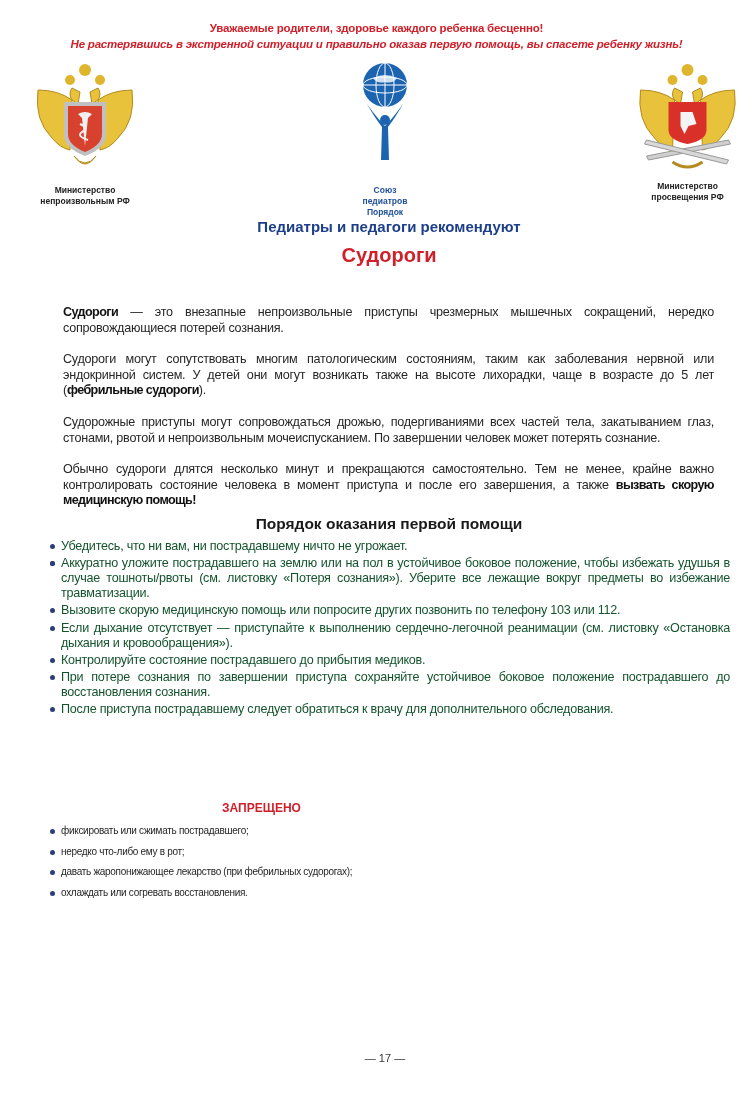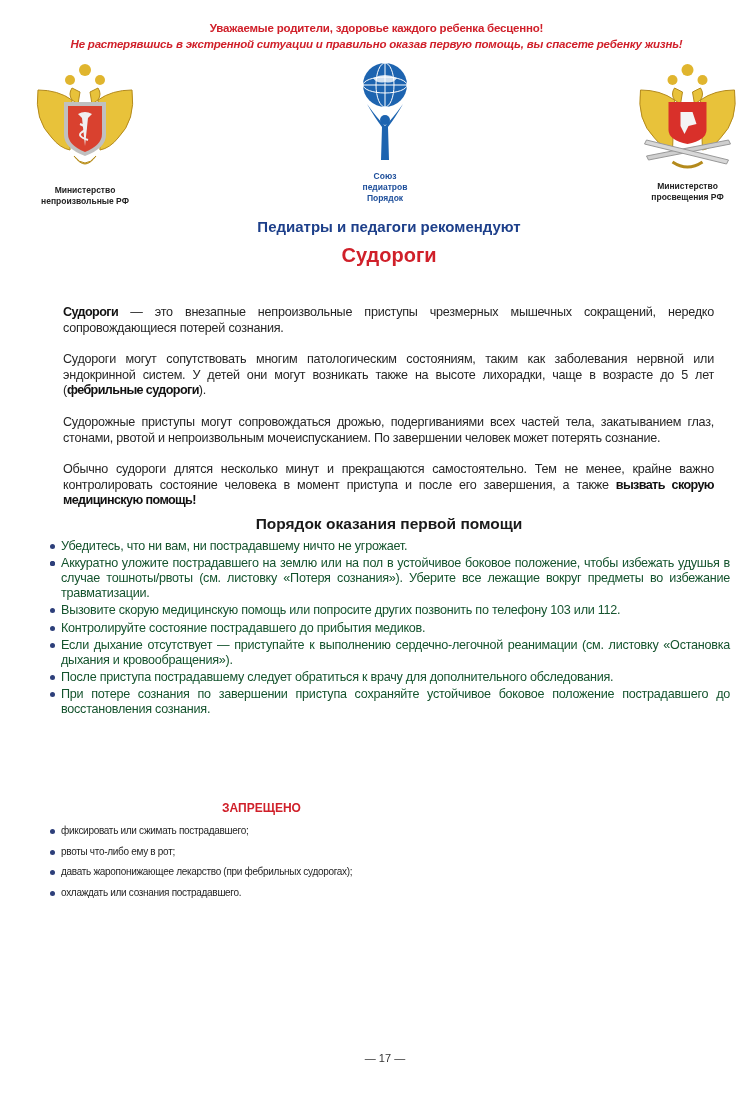--- a/index.html
+++ b/index.html
@@ -58,36 +58,36 @@
     <path d="M34 42 L76 42 L76 75 Q76 88 55 96 Q34 88 34 75 Z" fill="#c0c0c0"></path>
     <path d="M38 46 L72 46 L72 74 Q72 85 55 92 Q38 85 38 74 Z" fill="#d9412f"></path>
 
     <path d="M48 54 Q55 50 62 54 L58 58 L55 86 L52 58 Z" fill="#f0f0f0"></path>
     <path d="M50 64 Q60 68 52 72 Q46 76 58 80" stroke="#f0f0f0" stroke-width="2" fill="none"></path>
 
     <path d="M44 96 Q55 110 66 96 Q60 104 55 104 Q50 104 44 96 Z" fill="#e8c23a" stroke="#b48a1c"></path>
   </svg>
   <div class="logo-caption" style="margin-top:6px;">
     <div>Министерство</div>
-    <div>непроизвольные РФ</div>
+    <div>непроизвольным РФ</div>
   </div>
 </div>
 
 <div class="abs" style="left:345px; top:60px; width:80px;">
   <svg width="80" height="105" viewBox="0 0 80 105">
     <circle cx="40" cy="25" r="22" fill="#1d64b0"></circle>
     <ellipse cx="40" cy="25" rx="22" ry="8" fill="none" stroke="#fff" stroke-width="1"></ellipse>
     <ellipse cx="40" cy="25" rx="9" ry="22" fill="none" stroke="#fff" stroke-width="1"></ellipse>
     <line x1="18" y1="25" x2="62" y2="25" stroke="#fff" stroke-width="1"></line>
     <line x1="40" y1="3" x2="40" y2="47" stroke="#fff" stroke-width="1"></line>
     <path d="M28 18 Q40 12 52 18 Q48 24 40 22 Q32 24 28 18 Z" fill="#fff" opacity="0.8"></path>
     <circle cx="40" cy="60" r="5" fill="#1d64b0"></circle>
     <path d="M22 44 Q30 58 37 67 L36 100 L40 100 L40 80 L40 100 L44 100 L43 67 Q50 58 58 44 Q48 58 40 66 Q32 58 22 44 Z" fill="#1d64b0"></path>
   </svg>
-  <div class="logo-caption blue" style="margin-top:2px;">
+  <div class="logo-caption blue" style="margin-top:16px;">
     <div>Союз</div>
     <div>педиатров</div>
     <div>Порядок</div>
   </div>
 </div>
 
 <div class="abs" style="left:630px; top:60px; width:115px;">
   <svg width="115" height="115" viewBox="0 0 110 115">
     <circle cx="55" cy="10" r="6" fill="#e0b52e"></circle>
     <circle cx="40" cy="20" r="5" fill="#e0b52e"></circle>
@@ -118,27 +118,27 @@
   <p>Судорожные приступы могут сопровождаться дрожью, подергиваниями всех частей тела, закатыванием глаз, стонами, рвотой и непроизвольным мочеиспусканием. По завершении человек может потерять сознание.</p>
   <p><span>Обычно судороги длятся несколько минут и прекращаются самостоятельно. Тем не менее, крайне важно контролировать состояние человека в момент приступа и после его завершения, а также </span><b>вызвать скорую медицинскую помощь!</b></p>
 </div>
 
 <div class="abs section-title">Порядок оказания первой помощи</div>
 <ul class="abs steps">
   <li><span class="bullet"></span><span>Убедитесь, что ни вам, ни пострадавшему ничто не угрожает.</span></li>
   <li><span class="bullet"></span></li>
   <li><span class="bullet"></span><span>Аккуратно уложите пострадавшего на землю или на пол в устойчивое боковое положение, чтобы избежать удушья в случае тошноты/рвоты (см. листовку «Потеря сознания»). Уберите все лежащие вокруг предметы во избежание травматизации.</span></li>
   <li><span class="bullet"></span><span>Вызовите скорую медицинскую помощь или попросите других позвонить по телефону 103 или 112.</span></li>
+  <li><span class="bullet"></span><span>Если дыхание отсутствует — приступайте к выполнению сердечно-легочной реанимации (см. листовку «Остановка дыхания и кровообращения»).</span></li>
   <li><span class="bullet"></span><span>Контролируйте состояние пострадавшего до прибытия медиков.</span></li>
-  <li><span class="bullet"></span><span>Если дыхание отсутствует — приступайте к выполнению сердечно-легочной реанимации (см. листовку «Остановка дыхания и кровообращения»).</span></li>
+  <li><span class="bullet"></span><span>При потере сознания по завершении приступа сохраняйте устойчивое боковое положение пострадавшего до восстановления сознания.</span></li>
   <li><span class="bullet"></span><span>После приступа пострадавшему следует обратиться к врачу для дополнительного обследования.</span></li>
-  <li><span class="bullet"></span><span>При потере сознания по завершении приступа сохраняйте устойчивое боковое положение пострадавшего до восстановления сознания.</span></li>
 </ul>
 
 <div class="abs forbid-title">ЗАПРЕЩЕНО</div>
 <ul class="abs forbid">
   <li><span class="bullet"></span><span>фиксировать или сжимать пострадавшего;</span></li>
-  <li><span class="bullet"></span><span>рвоты что-либо ему в рот;</span></li>
+  <li><span class="bullet"></span><span>нередко что-либо ему в рот;</span></li>
   <li><span class="bullet"></span><span>давать жаропонижающее лекарство (при фебрильных судорогах);</span></li>
-  <li><span class="bullet"></span><span>охлаждать или сознания пострадавшего.</span></li>
+  <li><span class="bullet"></span><span>охлаждать или согревать восстановления.</span></li>
 </ul>
 
 <div class="abs page-num">— 17 —</div>
 
 </body></html>

